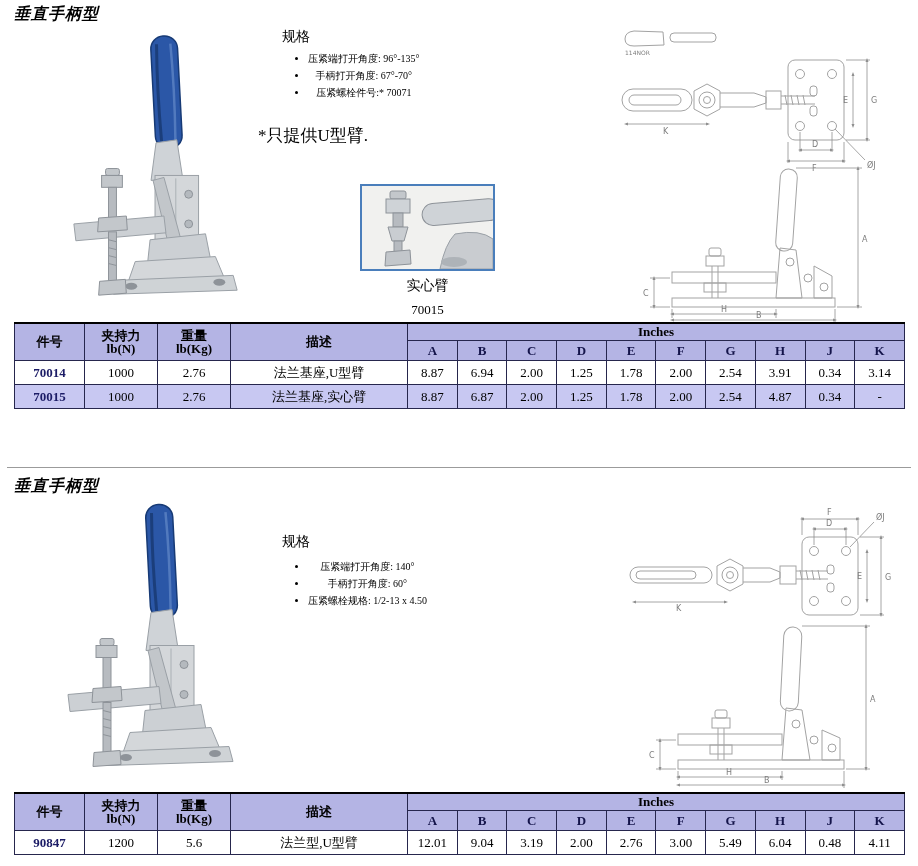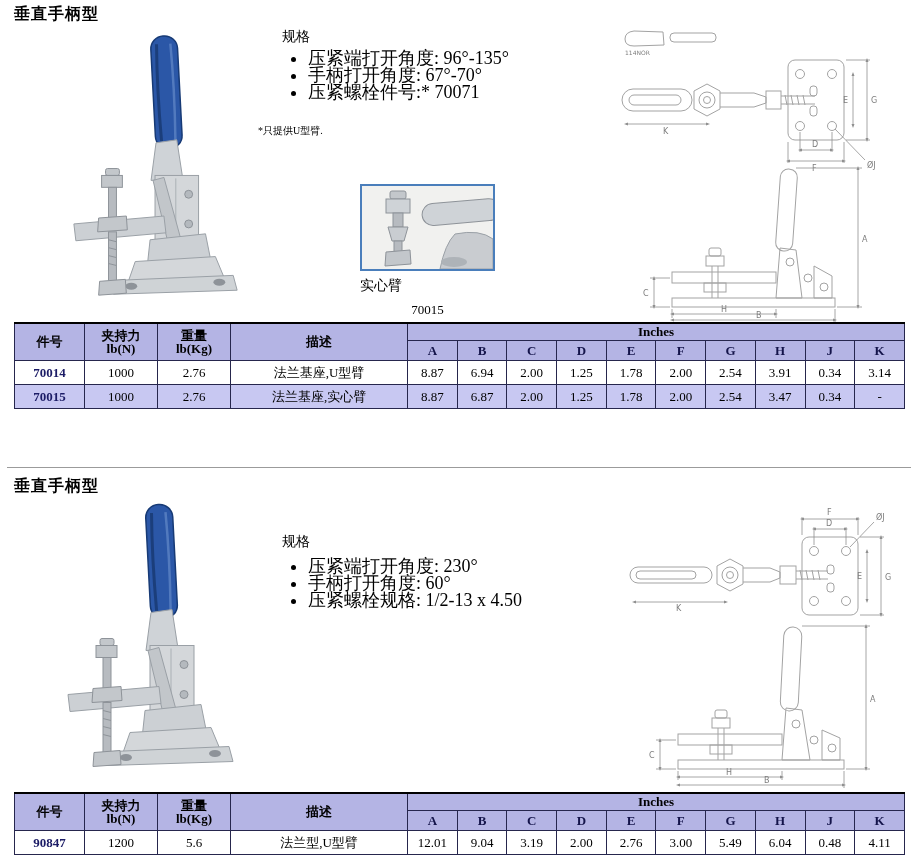--- a/index.html
+++ b/index.html
@@ -5,30 +5,30 @@
   * { box-sizing: border-box; }
   html,body { margin:0; padding:0; }
   body {
     width:918px; height:866px; position:relative; overflow:hidden;
     background:#ffffff; color:#000;
     font-family:"Liberation Serif","DejaVu Serif",serif;
   }
   .abs { position:absolute; }
   .section-title {
     font-family:"Liberation Sans","DejaVu Sans",sans-serif;
-    font-weight:bold; font-size:16px; letter-spacing:1px;
+    font-weight:bold; font-size:16px; letter-spacing:1px;font-style:italic;
   }
   .spec-heading { font-size:14px;margin-left:24px; }
-  .spec-list { margin:0; padding-left:16px; font-size:18px; line-height:17px; list-style:disc outside; }
+  .spec-list { margin:0; padding-left:16px; font-size:10px; line-height:17px; list-style:disc outside;text-align:center; }
   .spec-list li { margin:0; }
-  .note { font-size:10px; }
+  .note { font-size:17px; }
   .divider { height:1px; background:#9b9b9b; }
 
   .inset-box { border:2px solid var(--inset-border,#4a7ebb); background:#f2f2ef; }
-  .inset-caption { font-size:14px; width:135px; }
+  .inset-caption { font-size:14px; text-align:center; width:135px; }
   .inset-part { font-size:13px; text-align:center; width:135px; }
 
   table.spec {
     border-collapse:collapse; table-layout:fixed; width:890px;
     border-top:2px solid #000;
   }
   table.spec th, table.spec td {
     border:1px solid var(--table-border,#26264d);
     text-align:center; vertical-align:middle; padding:0; overflow:hidden;
     font-size:13px;
@@ -282,38 +282,38 @@
       <td>1000</td>
       <td>2.76</td>
       <td>法兰基座,实心臂</td>
       <td>8.87</td>
       <td>6.87</td>
       <td>2.00</td>
       <td>1.25</td>
       <td>1.78</td>
       <td>2.00</td>
       <td>2.54</td>
-      <td>3.47</td>
+      <td>4.87</td>
       <td>0.34</td>
       <td>-</td>
     </tr>
   </tbody>
 </table>
 
 <div class="abs divider" style="left:7px;top:467px;width:904px"></div>
 
 <div class="abs section-title" style="left:14px;top:476px">垂直手柄型</div>
 
 <svg class="abs" style="left:50px;top:497px" width="205" height="288" viewBox="0 0 205 285">
   <use href="#clampPhoto"></use>
 </svg>
 
 <div class="abs spec-heading" style="left:258px;top:533px">规格</div>
 <ul class="abs spec-list" style="left:292px;top:558px">
-  <li>压紧端打开角度: 230°</li>
+  <li>压紧端打开角度: 140°</li>
   <li>手柄打开角度: 60°</li>
   <li>压紧螺栓规格: 1/2-13 x 4.50</li>
 </ul>
 
 <svg class="abs drawing" style="left:622px;top:480px" width="296" height="310" viewBox="0 0 296 310">
 
   <g class="ln">
     <rect x="8" y="87" width="82" height="16" rx="8"></rect>
     <rect x="14" y="91" width="60" height="8" rx="4"></rect>
     <polygon points="108,79 121,86 121,104 108,111 95,104 95,86"></polygon>

